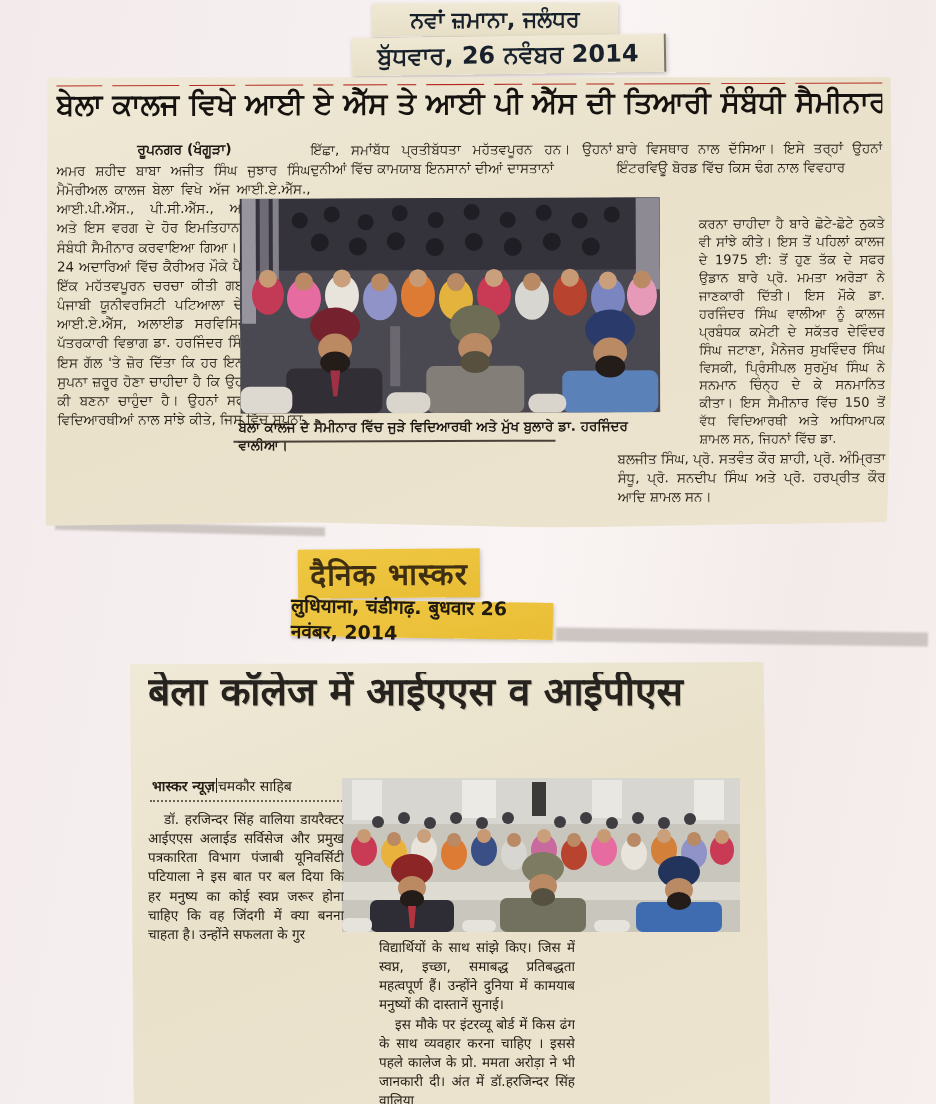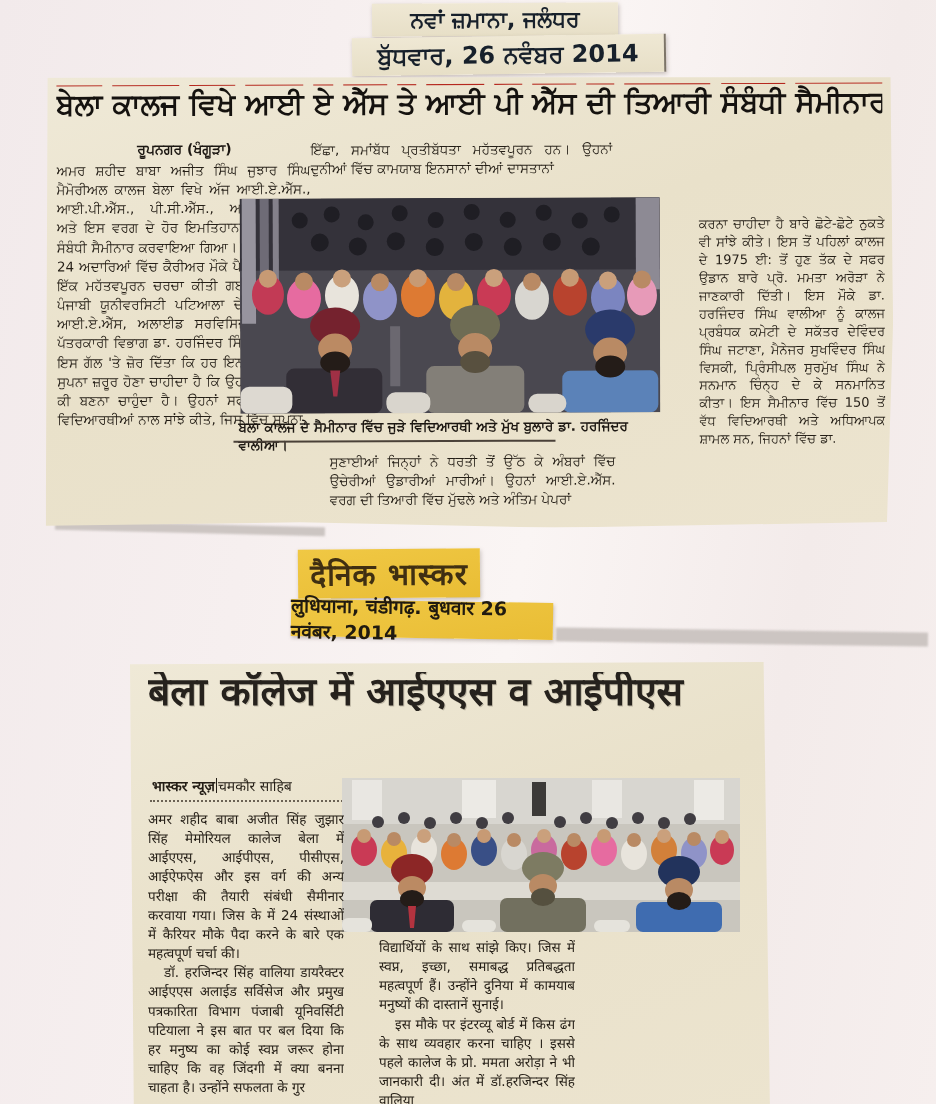--- a/index.html
+++ b/index.html
@@ -52,20 +52,21 @@
   <div class="abs clip clip1" style="left:45px;top:76px;width:848px;height:452px;transform:rotate(-0.2deg);">
 
     <div class="abs headline-pa" style="left:12px;top:8px;width:826px;"><span class="hw">ਬੇਲਾ</span> <span class="hw">ਕਾਲਜ</span> <span class="hw">ਵਿਖੇ</span> <span class="hw">ਆਈ</span> <span class="hw">ਏ</span> <span class="hw">ਐੱਸ</span> <span class="hw">ਤੇ</span> <span class="hw">ਆਈ</span> <span class="hw">ਪੀ</span> <span class="hw">ਐੱਸ</span> <span class="hw">ਦੀ</span> <span class="hw">ਤਿਆਰੀ</span> <span class="hw">ਸੰਬੰਧੀ</span> <span class="hw">ਸੈਮੀਨਾਰ</span></div>
 
     <div class="abs dateline" style="left:15px;top:64px;width:250px;">ਰੂਪਨਗਰ (ਖੰਗੂੜਾ)</div>
 
     <div class="abs body-pa" style="left:12px;top:84px;width:254px;height:364px;">ਅਮਰ ਸ਼ਹੀਦ ਬਾਬਾ ਅਜੀਤ ਸਿੰਘ ਜੁਝਾਰ ਸਿੰਘ ਮੈਮੋਰੀਅਲ ਕਾਲਜ ਬੇਲਾ ਵਿਖੇ ਅੱਜ ਆਈ.ਏ.ਐੱਸ., ਆਈ.ਪੀ.ਐੱਸ., ਪੀ.ਸੀ.ਐੱਸ., ਆਈ.ਐੱਫ.ਐੱਸ. ਅਤੇ ਇਸ ਵਰਗ ਦੇ ਹੋਰ ਇਮਤਿਹਾਨਾਂ ਦੀ ਤਿਆਰੀ ਸੰਬੰਧੀ ਸੈਮੀਨਾਰ ਕਰਵਾਇਆ ਗਿਆ। ਸੈਮੀਨਾਰ ਵਿੱਚ 24 ਅਦਾਰਿਆਂ ਵਿੱਚ ਕੈਰੀਅਰ ਮੌਕੇ ਪੈਦਾ ਕਰਨ ਬਾਰੇ ਇੱਕ ਮਹੱਤਵਪੂਰਨ ਚਰਚਾ ਕੀਤੀ ਗਈ। ਇਸ ਮੌਕੇ ਪੰਜਾਬੀ ਯੂਨੀਵਰਸਿਟੀ ਪਟਿਆਲਾ ਦੇ ਡਾਇਰੈਕਟਰ ਆਈ.ਏ.ਐੱਸ, ਅਲਾਈਡ ਸਰਵਿਸਿਜ਼ ਅਤੇ ਮੁਖੀ ਪੱਤਰਕਾਰੀ ਵਿਭਾਗ ਡਾ. ਹਰਜਿੰਦਰ ਸਿੰਘ ਵਾਲੀਆ ਨੇ ਇਸ ਗੱਲ 'ਤੇ ਜ਼ੋਰ ਦਿੱਤਾ ਕਿ ਹਰ ਇਨਸਾਨ ਦਾ ਕੋਈ ਸੁਪਨਾ ਜ਼ਰੂਰ ਹੋਣਾ ਚਾਹੀਦਾ ਹੈ ਕਿ ਉਹ ਜ਼ਿੰਦਗੀ ਵਿੱਚ ਕੀ ਬਣਨਾ ਚਾਹੁੰਦਾ ਹੈ। ਉਹਨਾਂ ਸਫਲਤਾ ਦੇ ਗੁਰ ਵਿਦਿਆਰਥੀਆਂ ਨਾਲ ਸਾਂਝੇ ਕੀਤੇ, ਜਿਸ ਵਿੱਚ ਸੁਪਨਾ,</div>
 
     <div class="abs body-pa" style="left:266px;top:64px;width:302px;height:46px;">ਇੱਛਾ, ਸਮਾਂਬੱਧ ਪ੍ਰਤੀਬੱਧਤਾ ਮਹੱਤਵਪੂਰਨ ਹਨ। ਉਹਨਾਂ ਦੁਨੀਆਂ ਵਿੱਚ ਕਾਮਯਾਬ ਇਨਸਾਨਾਂ ਦੀਆਂ ਦਾਸਤਾਨਾਂ</div>
 
+    <div class="abs body-pa" style="left:572px;top:64px;width:266px;height:46px;">ਬਾਰੇ ਵਿਸਥਾਰ ਨਾਲ ਦੱਸਿਆ। ਇਸੇ ਤਰ੍ਹਾਂ ਉਹਨਾਂ ਇੰਟਰਵਿਊ ਬੋਰਡ ਵਿੱਚ ਕਿਸ ਢੰਗ ਨਾਲ ਵਿਵਹਾਰ</div>
 
     <div class="abs photo" style="left:195px;top:122px;width:420px;height:215px;">
       <svg width="420" height="215" viewBox="0 0 420 215">
         <rect width="420" height="215" fill="#4a4850"></rect>
         <rect width="420" height="72" fill="#34323a"></rect>
         <rect x="2" y="0" width="14" height="125" fill="#97949e"></rect>
         <rect x="20" y="0" width="9" height="112" fill="#6e6b76"></rect>
         <rect x="33" y="0" width="6" height="100" fill="#84818b"></rect>
         <rect x="396" y="0" width="24" height="92" fill="#8d8a94"></rect>
         <g fill="#1f1e24">
@@ -135,22 +136,22 @@
         <rect x="288" y="196" width="38" height="19" rx="9" fill="#d9d5cd"></rect>
         <rect x="150" y="128" width="10" height="60" fill="#8b8890" opacity="0.5"></rect>
       </svg>
     </div>
 
     <div class="abs caption" style="left:193px;top:342px;width:426px;">ਬੇਲਾ ਕਾਲਜ ਦੇ ਸੈਮੀਨਾਰ ਵਿੱਚ ਜੁੜੇ ਵਿਦਿਆਰਥੀ ਅਤੇ ਮੁੱਖ ਬੁਲਾਰੇ ਡਾ. ਹਰਜਿੰਦਰ ਵਾਲੀਆ।</div>
     <div class="abs cap-rule" style="left:188px;top:364px;width:322px;"></div>
 
     <div class="abs body-pa" style="left:654px;top:140px;width:186px;height:232px;font-size:13px;line-height:1.38;">ਕਰਨਾ ਚਾਹੀਦਾ ਹੈ ਬਾਰੇ ਛੋਟੇ-ਛੋਟੇ ਨੁਕਤੇ ਵੀ ਸਾਂਝੇ ਕੀਤੇ। ਇਸ ਤੋਂ ਪਹਿਲਾਂ ਕਾਲਜ ਦੇ 1975 ਈ: ਤੋਂ ਹੁਣ ਤੱਕ ਦੇ ਸਫਰ ਉਡਾਨ ਬਾਰੇ ਪ੍ਰੋ. ਮਮਤਾ ਅਰੋੜਾ ਨੇ ਜਾਣਕਾਰੀ ਦਿੱਤੀ। ਇਸ ਮੌਕੇ ਡਾ. ਹਰਜਿੰਦਰ ਸਿੰਘ ਵਾਲੀਆ ਨੂੰ ਕਾਲਜ ਪ੍ਰਬੰਧਕ ਕਮੇਟੀ ਦੇ ਸਕੱਤਰ ਦੇਵਿੰਦਰ ਸਿੰਘ ਜਟਾਣਾ, ਮੈਨੇਜਰ ਸੁਖਵਿੰਦਰ ਸਿੰਘ ਵਿਸਕੀ, ਪ੍ਰਿੰਸੀਪਲ ਸੁਰਮੁੱਖ ਸਿੰਘ ਨੇ ਸਨਮਾਨ ਚਿੰਨ੍ਹ ਦੇ ਕੇ ਸਨਮਾਨਿਤ ਕੀਤਾ। ਇਸ ਸੈਮੀਨਾਰ ਵਿੱਚ 150 ਤੋਂ ਵੱਧ ਵਿਦਿਆਰਥੀ ਅਤੇ ਅਧਿਆਪਕ ਸ਼ਾਮਲ ਸਨ, ਜਿਹਨਾਂ ਵਿੱਚ ਡਾ.</div>
 
-
-    <div class="abs body-pa" style="left:284px;top:376px;width:286px;height:68px;">ਸੁਣਾਈਆਂ ਜਿਨ੍ਹਾਂ ਨੇ ਧਰਤੀ ਤੋਂ ਉੱਠ ਕੇ ਅੰਬਰਾਂ ਵਿੱਚ ਉਚੇਰੀਆਂ ਉਡਾਰੀਆਂ ਮਾਰੀਆਂ। ਉਹਨਾਂ ਆਈ.ਏ.ਐੱਸ. ਵਰਗ ਦੀ ਤਿਆਰੀ ਵਿੱਚ ਮੁੱਢਲੇ ਅਤੇ ਅੰਤਿਮ ਪੇਪਰਾਂ</div>
+    <div class="abs body-pa" style="left:572px;top:374px;width:268px;height:70px;">ਬਲਜੀਤ ਸਿੰਘ, ਪ੍ਰੋ. ਸਤਵੰਤ ਕੌਰ ਸ਼ਾਹੀ, ਪ੍ਰੋ. ਅੰਮ੍ਰਿਤਾ ਸੰਧੂ, ਪ੍ਰੋ. ਸਨਦੀਪ ਸਿੰਘ ਅਤੇ ਪ੍ਰੋ. ਹਰਪ੍ਰੀਤ ਕੌਰ ਆਦਿ ਸ਼ਾਮਲ ਸਨ।</div>
+
   </div>
 
   <div class="abs yellow-box" style="left:298px;top:549px;width:182px;height:49px;transform:rotate(-0.5deg);">
     <span class="db-logo">दैनिक भास्कर</span>
   </div>
   <div class="abs yellow-box" style="left:291px;top:601px;width:262px;height:37px;transform:rotate(0.9deg);">
     <span class="db-date">लुधियाना, चंडीगढ़. बुधवार 26 नवंबर, 2014</span>
   </div>
 
   <div class="abs clip clip2" style="left:130px;top:662px;width:640px;height:456px;">
@@ -231,21 +232,20 @@
           <ellipse cx="337" cy="112" rx="14" ry="12" fill="#b98a64"></ellipse>
           <ellipse cx="337" cy="123" rx="12" ry="9" fill="#241c18"></ellipse>
         </g>
         <rect x="0" y="140" width="30" height="14" rx="6" fill="#e5e3dc"></rect>
         <rect x="120" y="142" width="34" height="12" rx="6" fill="#e5e3dc"></rect>
         <rect x="252" y="142" width="36" height="12" rx="6" fill="#e5e3dc"></rect>
       </svg>
     </div>
 
     <div class="abs body-hi" style="left:18px;top:148px;width:196px;height:300px;">
-      <p class="np">अमर शहीद बाबा अजीत सिंह जुझार सिंह मेमोरियल कालेज बेला में आईएएस, आईपीएस, पीसीएस, आईऐफऐस और इस वर्ग की अन्य परीक्षा की तैयारी संबंधी सैमीनार करवाया गया। जिस के में 24 संस्थाओं में कैरियर मौके पैदा करने के बारे एक महत्वपूर्ण चर्चा की।</p>
       <p class="ind">डॉ. हरजिन्दर सिंह वालिया डायरैक्टर आईएएस अलाईड सर्विसेज और प्रमुख पत्रकारिता विभाग पंजाबी यूनिवर्सिटी पटियाला ने इस बात पर बल दिया कि हर मनुष्य का कोई स्वप्न जरूर होना चाहिए कि वह जिंदगी में क्या बनना चाहता है। उन्होंने सफलता के गुर</p>
     </div>
 
     <div class="abs body-hi" style="left:208px;top:276px;width:196px;height:174px;margin-left:41px;">
       <p class="np">विद्यार्थियों के साथ सांझे किए। जिस में स्वप्न, इच्छा, समाबद्ध प्रतिबद्धता महत्वपूर्ण हैं। उन्होंने दुनिया में कामयाब मनुष्यों की दास्तानें सुनाई।</p>
       <p class="ind">इस मौके पर इंटरव्यू बोर्ड में किस ढंग के साथ व्यवहार करना चाहिए । इससे पहले कालेज के प्रो. ममता अरोड़ा ने भी जानकारी दी। अंत में डॉ.हरजिन्दर सिंह वालिया</p>
     </div>
 
     <div class="abs body-hi" style="left:404px;top:276px;width:214px;height:174px;">
     </div>

